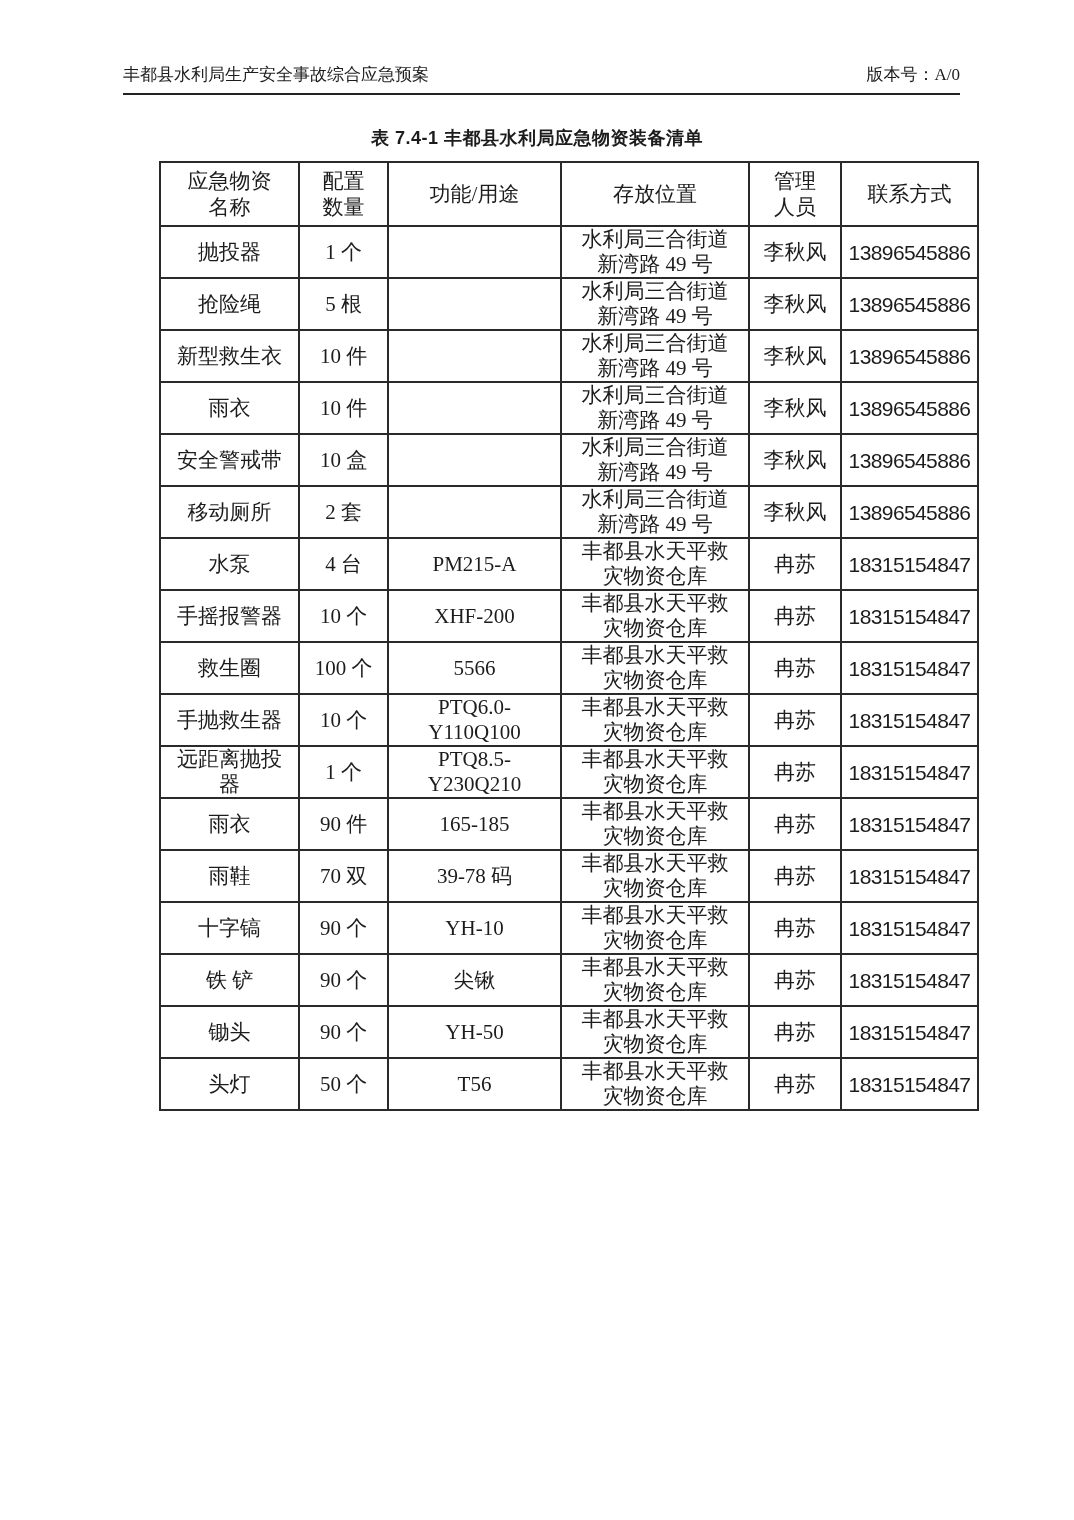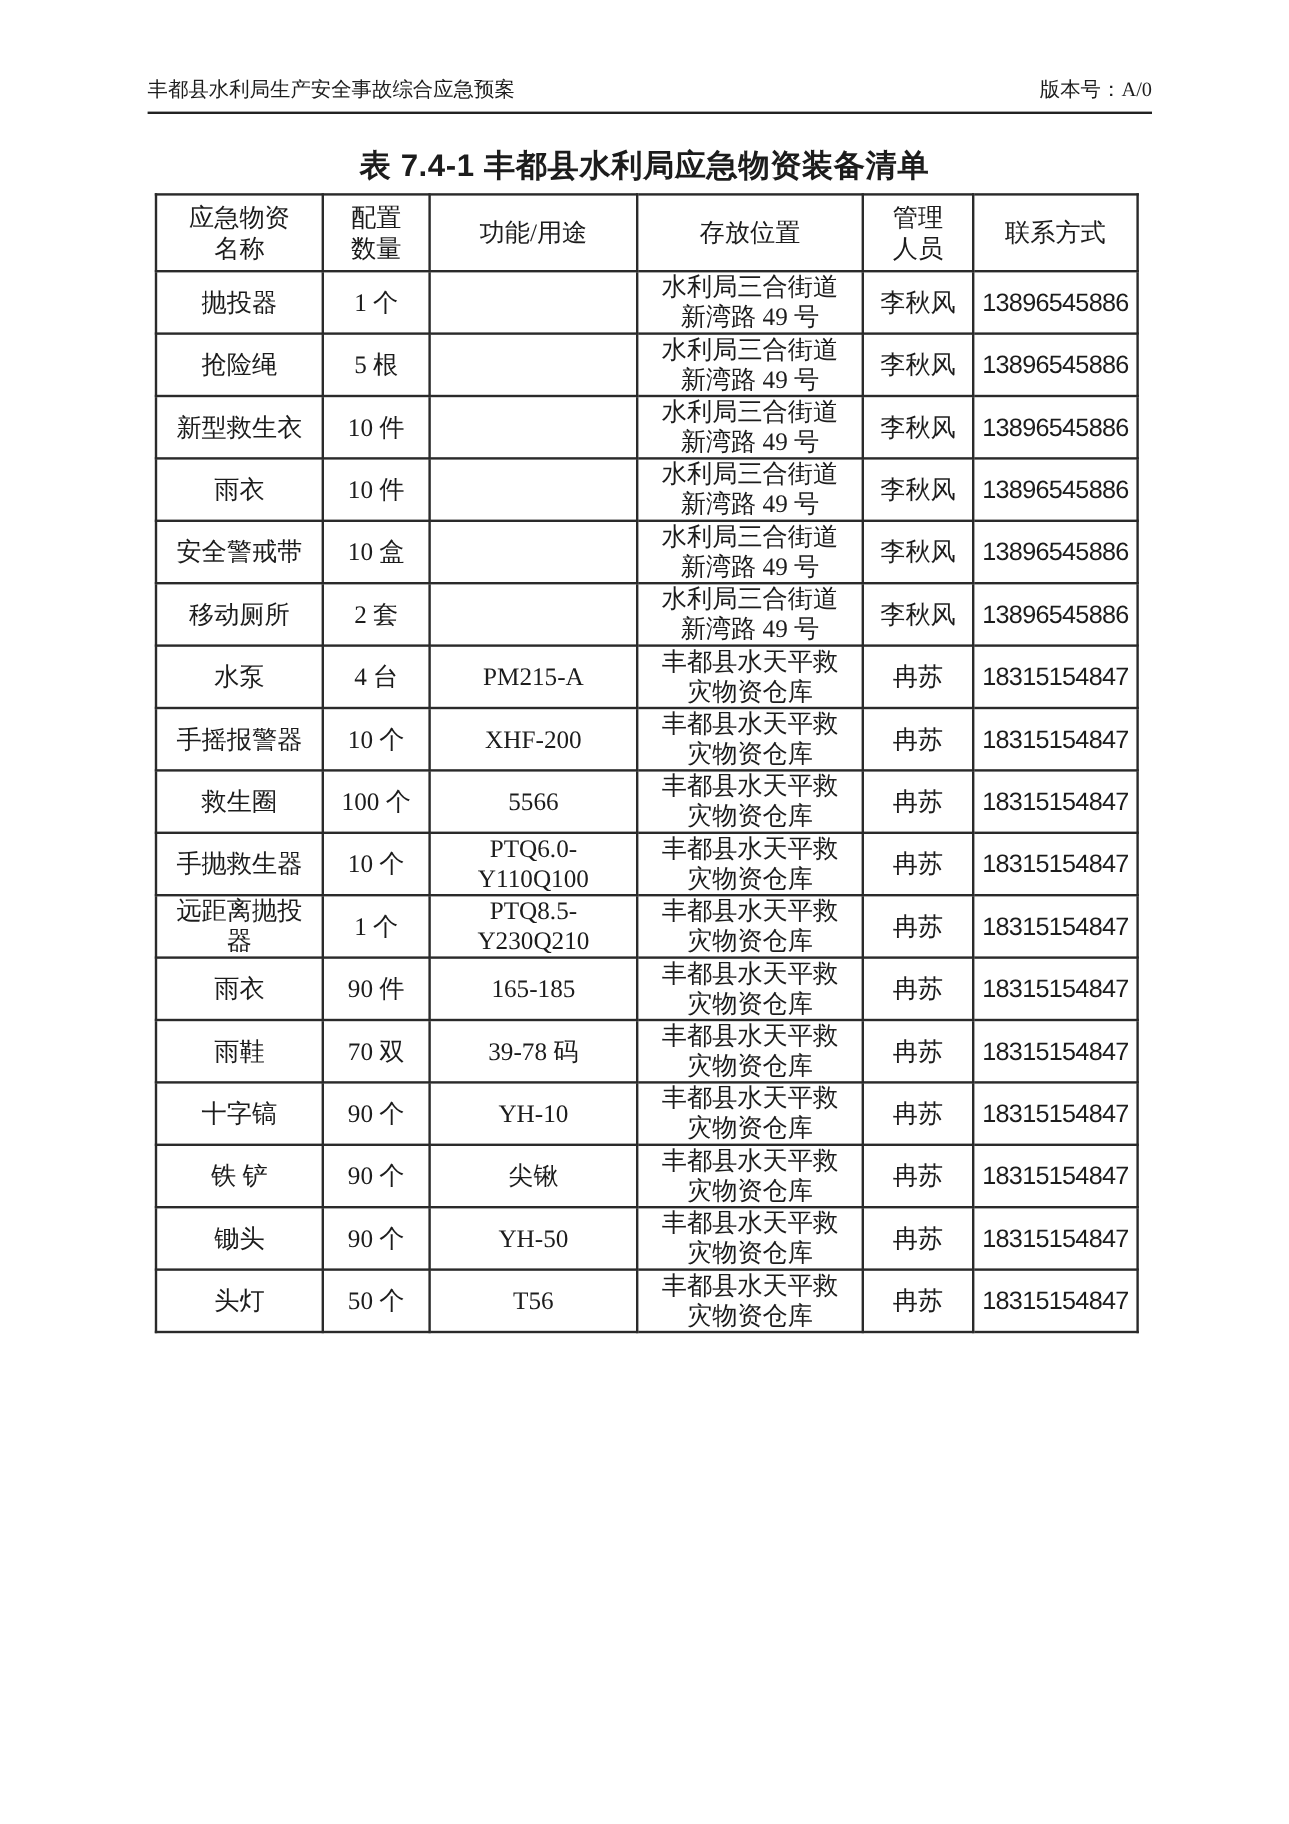--- a/index.html
+++ b/index.html
@@ -24,26 +24,26 @@
     padding-bottom: 7px;
     border-bottom: 2px solid #222222;
     font-size: 17px;
     line-height: 22px;
   }
   .doc-title {
     margin-top: 30px;
     text-align: center;
     font-family: "Liberation Sans", "DejaVu Sans", sans-serif;
     font-weight: bold;
-    font-size: 26px;
+    font-size: 18px;
     line-height: 26px;
     letter-spacing: 0.5px;
   }
   .table-wrap {
-    margin: 10px 0 0 88px;
+    margin: 10px 0 0 118px;
     padding-left: 41px;
   }
   table.equip {
     border-collapse: collapse;
     table-layout: fixed;
     width: 818px;
   }
   table.equip th, table.equip td {
     border: 2px solid #2a2a2a;
     text-align: center;

